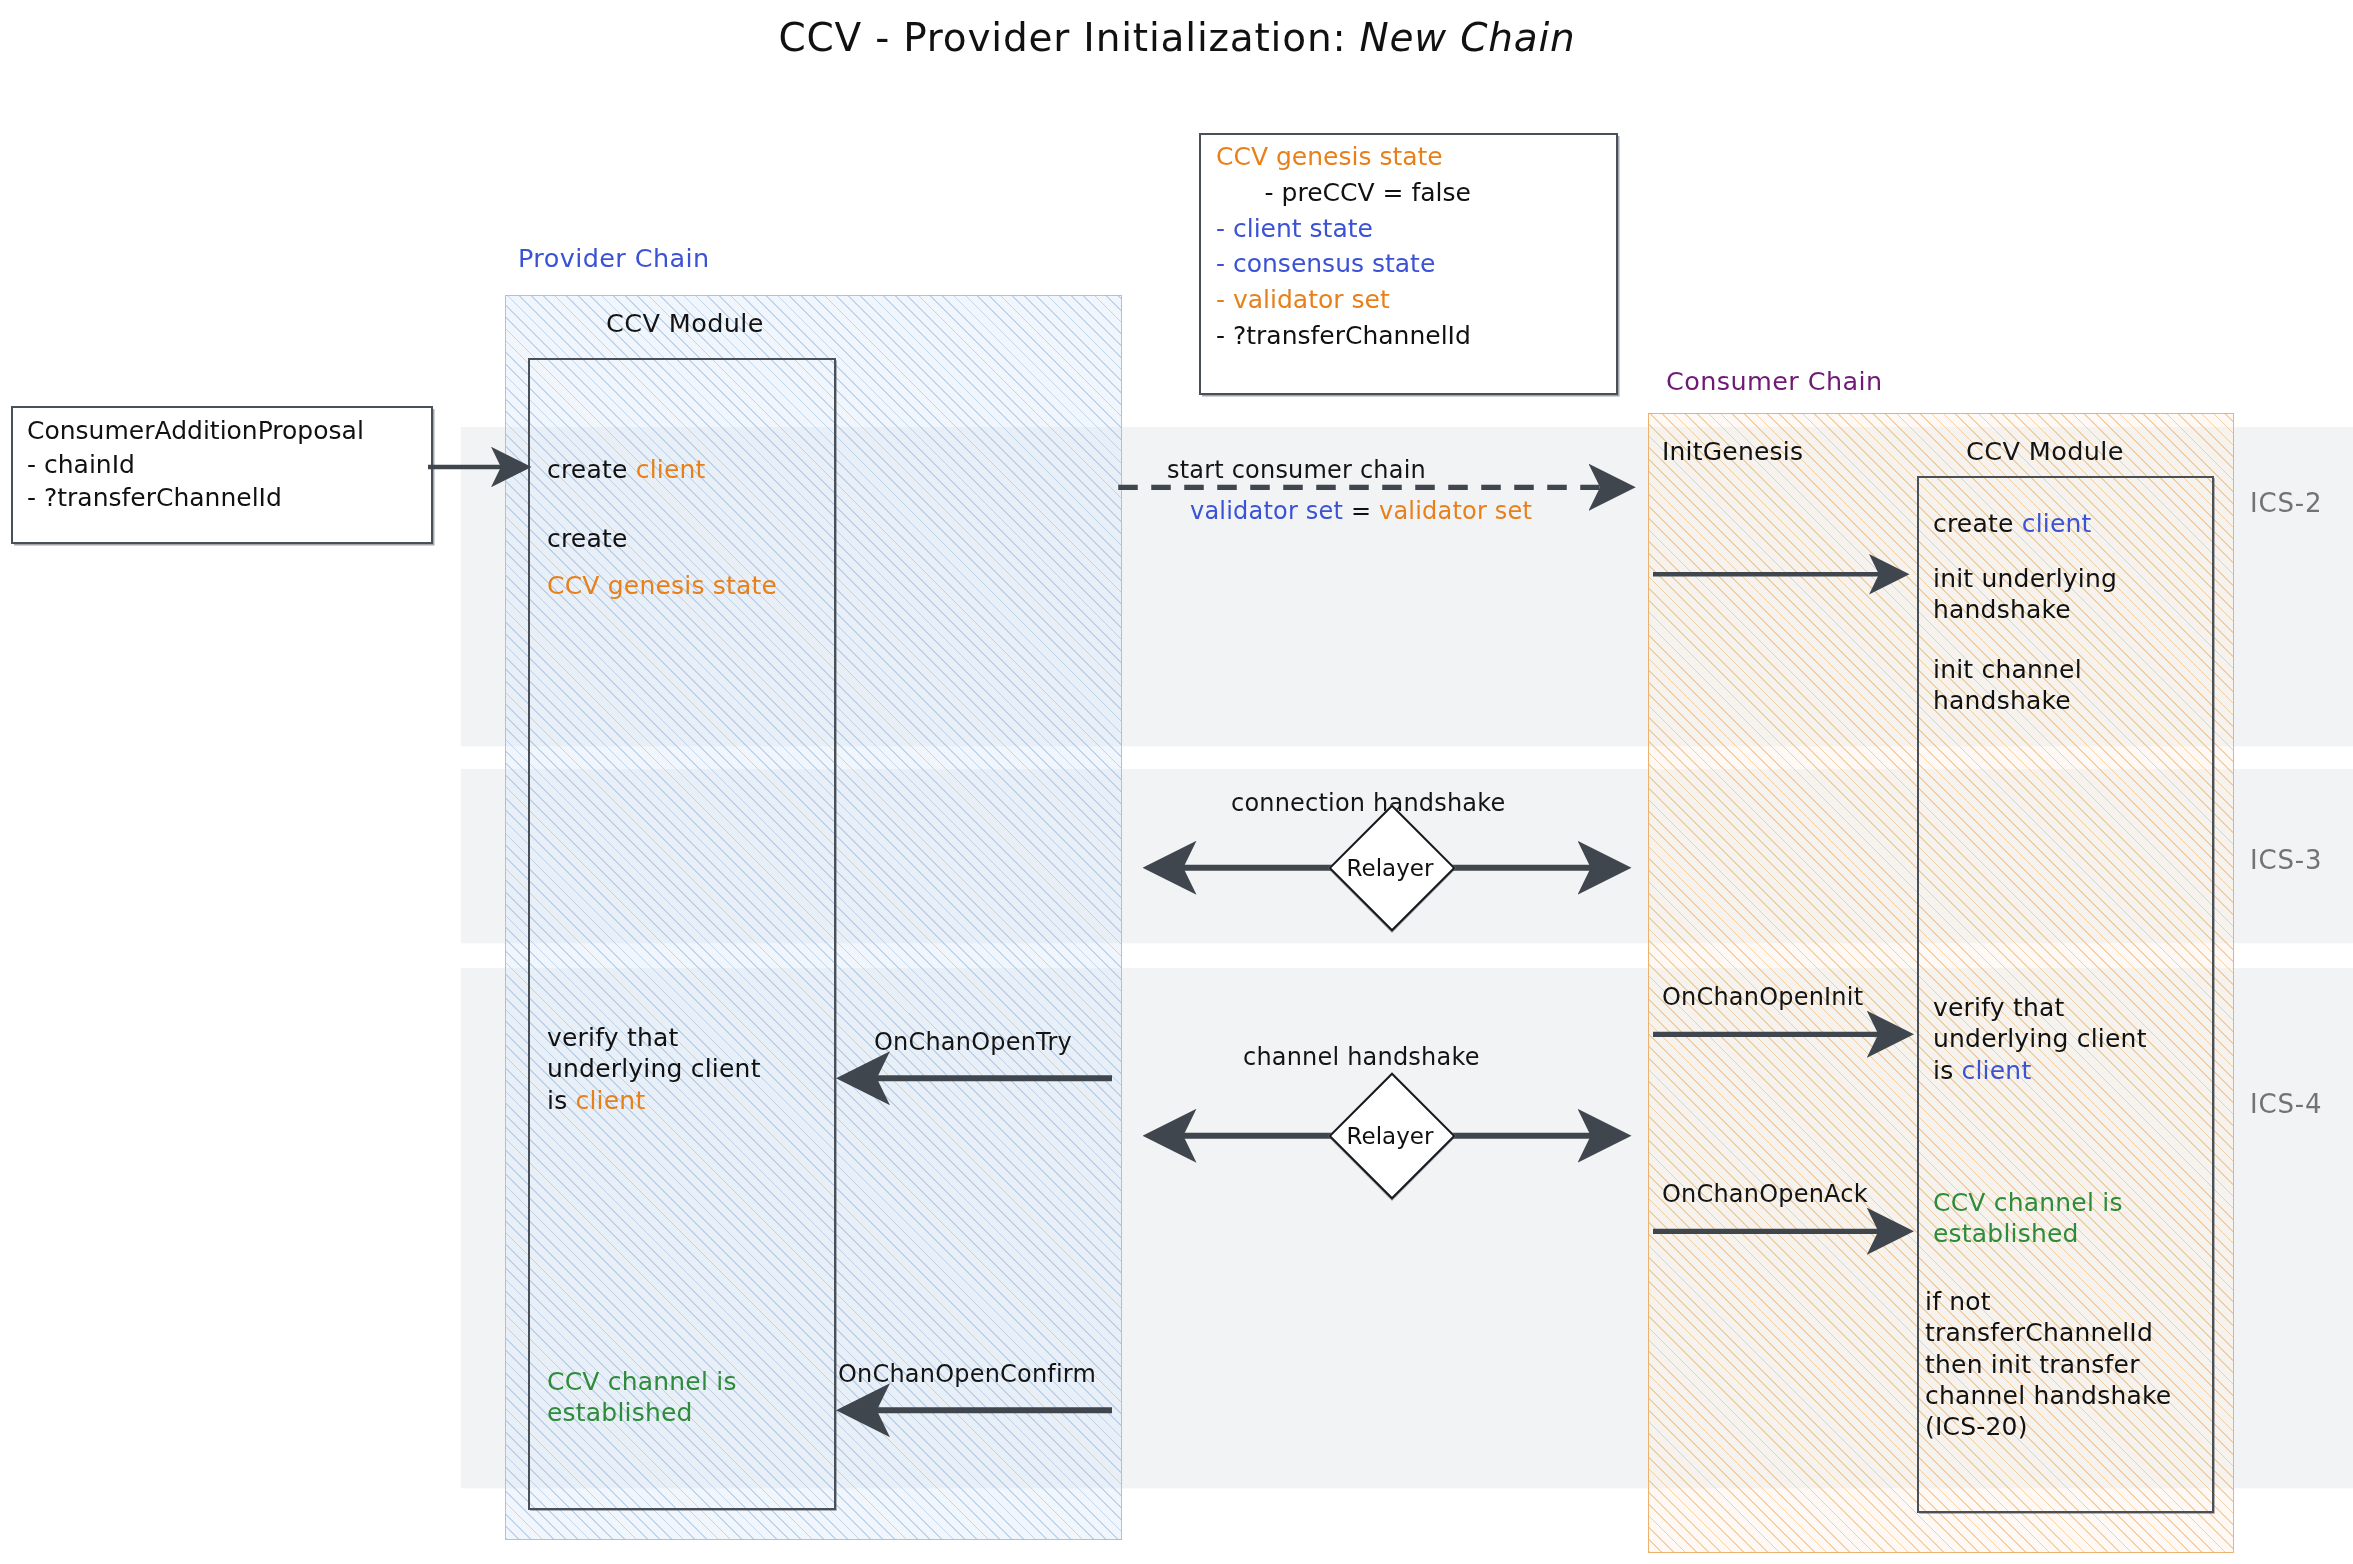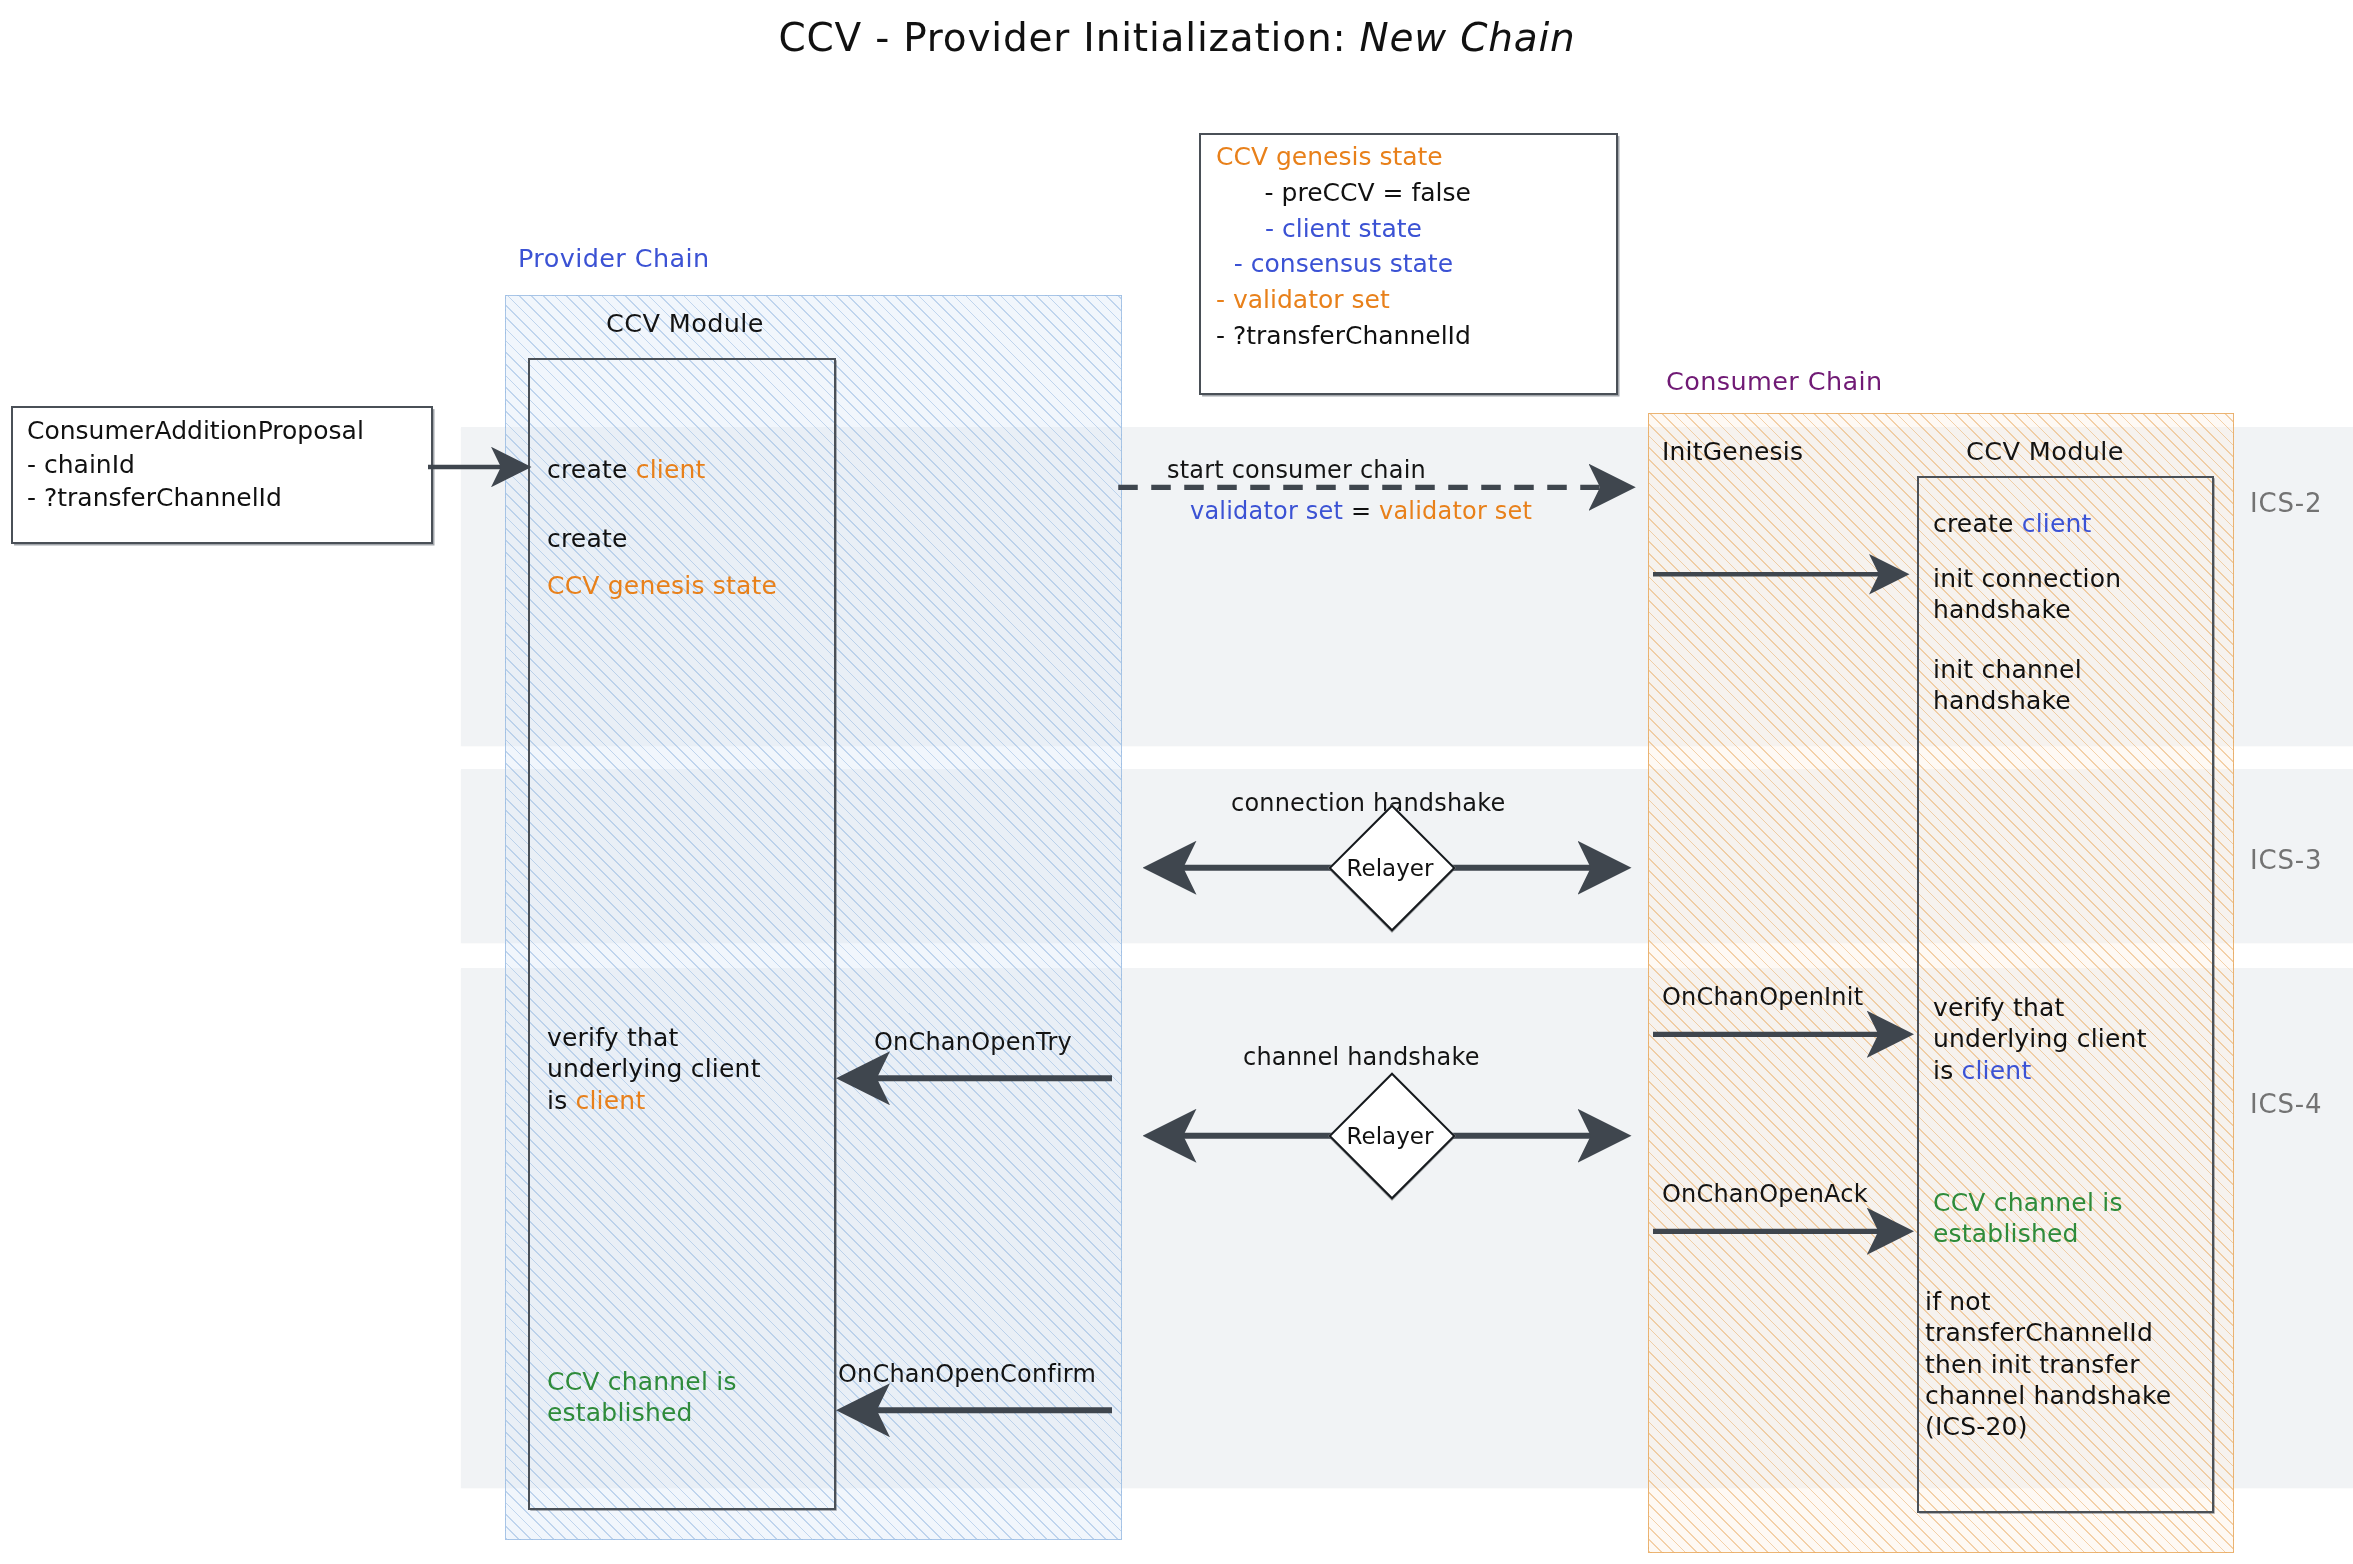--- a/index.html
+++ b/index.html
@@ -63,21 +63,21 @@
   .note-box{
     background:#ffffff;
     border:2.3px solid #4a5057;
     box-shadow:2.3px 2.3px 0 -0.8px rgba(70,78,88,.5);
   }
   .note-line{font-size:25px;color:#111;line-height:1.04;white-space:nowrap;}
 
   
   .txt{font-size:25px;color:#111;line-height:1.26;letter-spacing:0.2px;}
   .orange{color:#e8801a;}
-  .blue{color:#3b52d4;text-align:center;}
+  .blue{color:#3b52d4;}
   .green{color:#2e8b3a;}
   .black{color:#111;}
 
   
   .arrow-label{font-size:24px;color:#141414;white-space:nowrap;letter-spacing:0.2px;}
   svg.arrow{overflow:visible;}
 
   
   .relayer{
     position:absolute;
@@ -141,21 +141,21 @@
 
 <div class="abs module-title" style="left:1966px;top:436px;">CCV Module</div>
 
 <div class="abs module-box" style="left:1917px;top:476px;width:293px;height:1033px;"></div>
 
 <div class="abs txt" style="left:1933px;top:508px;white-space:nowrap;">
   <span>create </span><span class="blue">client</span>
 </div>
 
 <div class="abs txt" style="left:1933px;top:563px;white-space:nowrap;line-height:1.25;">
-  <div>init connection</div>
+  <div>init underlying</div>
   <div>handshake</div>
 </div>
 
 <div class="abs txt" style="left:1933px;top:654px;white-space:nowrap;line-height:1.25;">
   <div>init channel</div>
   <div>handshake</div>
 </div>
 
 <div class="abs txt" style="left:1933px;top:992px;white-space:nowrap;line-height:1.25;">
   <div>verify that</div>

